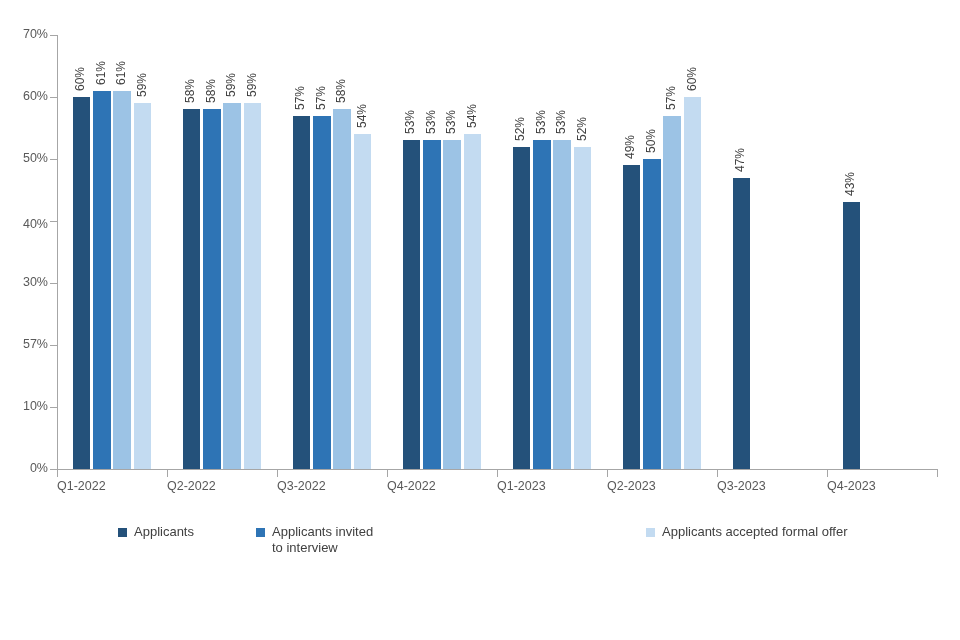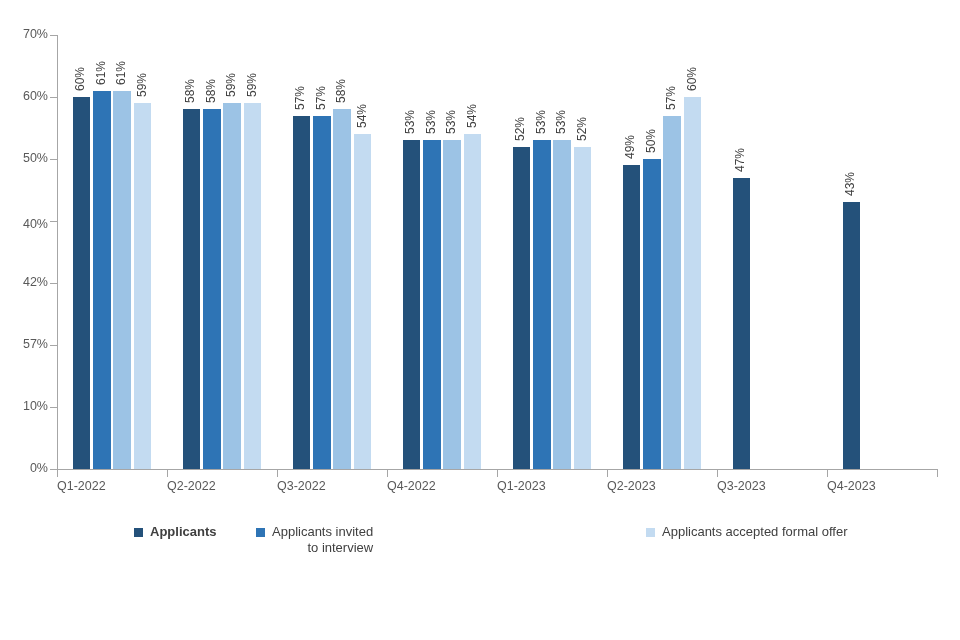--- a/index.html
+++ b/index.html
@@ -148,21 +148,21 @@
   <div class="x-axis-line"></div>
 
   <div id="y-ticks">
       <div class="y-tick" style="top: 469px;"></div>
       <div class="y-label-wrap" style="top: 462px;">0%</div>
       <div class="y-tick" style="top: 407px;"></div>
       <div class="y-label-wrap" style="top: 400px;">10%</div>
       <div class="y-tick" style="top: 345px;"></div>
       <div class="y-label-wrap" style="top: 338px;">57%</div>
       <div class="y-tick" style="top: 283px;"></div>
-      <div class="y-label-wrap" style="top: 276px;">42%</div>
+      <div class="y-label-wrap" style="top: 276px;">30%</div>
       <div class="y-tick" style="top: 221px;"></div>
       <div class="y-label-wrap" style="top: 218px;">40%</div>
       <div class="y-tick" style="top: 159px;"></div>
       <div class="y-label-wrap" style="top: 152px;">50%</div>
       <div class="y-tick" style="top: 97px;"></div>
       <div class="y-label-wrap" style="top: 90px;">60%</div>
       <div class="y-tick" style="top: 35px;"></div>
       <div class="y-label-wrap" style="top: 28px;">70%</div>
     </div>
   <div id="x-seps">
@@ -236,25 +236,25 @@
       <div class="bar-label" style="left: 620.175px; bottom: 359.4px;">57%</div>
       <div class="bar" style="left: 626.571px; width: 17.908px; height: 372px; background: rgb(195, 219, 241);"></div>
       <div class="bar-label" style="left: 640.525px; bottom: 378px;">60%</div>
       <div class="bar" style="left: 675.521px; width: 17.908px; height: 291.4px; background: rgb(36, 81, 122);"></div>
       <div class="bar-label" style="left: 689.475px; bottom: 297.4px;">47%</div>
       <div class="bar" style="left: 785.521px; width: 17.908px; height: 266.6px; background: rgb(36, 81, 122);"></div>
       <div class="bar-label" style="left: 799.475px; bottom: 272.6px;">43%</div>
     </div>
 
   <div class="legend" id="legend">
-      <div class="legend-item" style="left: 16px; font-weight: bold;">
+      <div class="legend-item" style="left: 0px;">
         <span class="legend-swatch" style="background: rgb(36, 81, 122);"></span>
         <span class="legend-text">Applicants</span>
       </div>
-      <div class="legend-item" style="left: 138px; text-align: right;">
+      <div class="legend-item" style="left: 138px;">
         <span class="legend-swatch" style="background: rgb(46, 116, 181);"></span>
         <span class="legend-text">Applicants invited
 to interview</span>
       </div>
       <div class="legend-item" style="left: 528px;">
         <span class="legend-swatch" style="background: rgb(195, 219, 241);"></span>
         <span class="legend-text">Applicants accepted formal offer</span>
       </div>
     </div>
 

